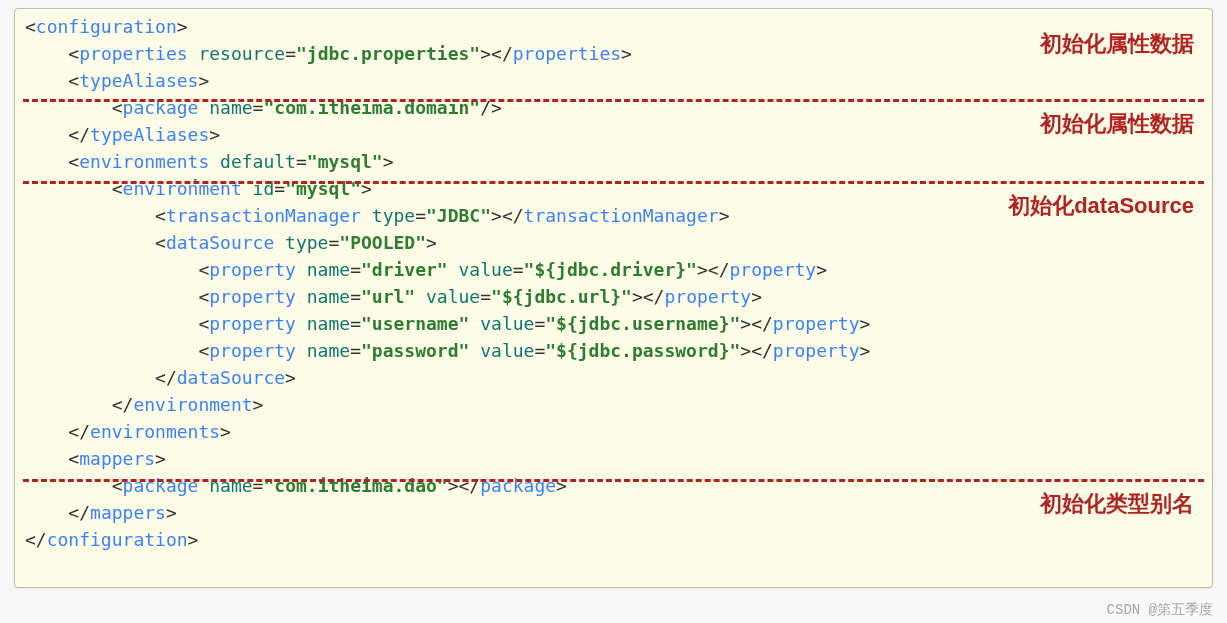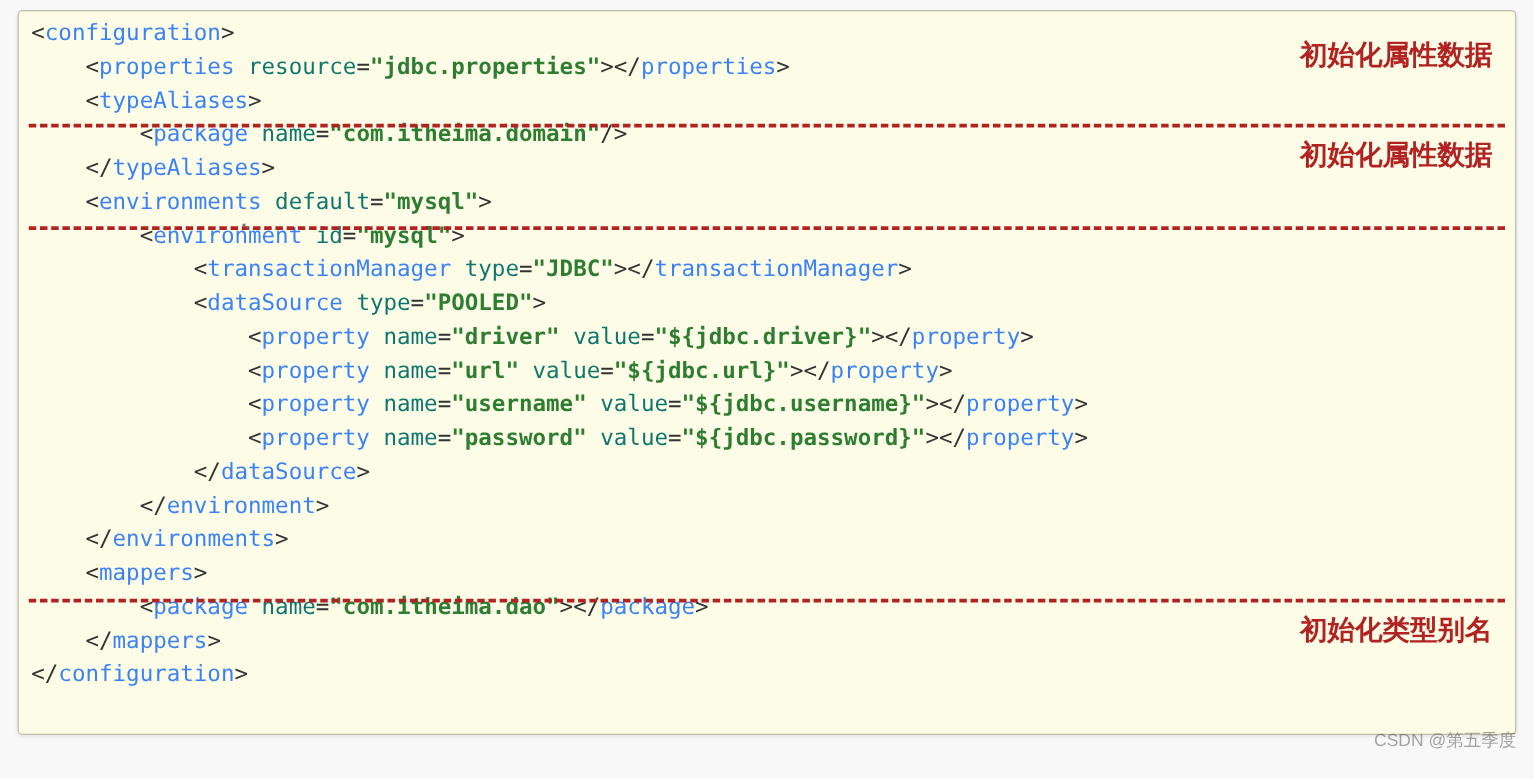--- a/index.html
+++ b/index.html
@@ -53,23 +53,23 @@
       color: #b22222;
       font-weight: 700;
       font-size: 22px;
       font-family: "Microsoft YaHei","Heiti SC",sans-serif;
       background: rgba(253,253,231,0.0);
       padding: 0 4px;
     }
     .watermark {
       position: absolute;
       right: 14px;
-      bottom: 21px;
+      bottom: 4px;
       color: rgba(0,0,0,0.35);
-      font-family: Liberation Sans, sans-serif;
+      font-family: Liberation Mono, monospace;
       font-size: 14px;
       z-index: 3;
     }
     .cursor-ghost {
       position: absolute;
       left: 178px;
       top: 164px;
       font-size: 12px;
       color: #666;
       z-index: 4;
@@ -99,18 +99,19 @@
         <span class="tag-bracket">&lt;</span><span class="tag-name">package</span> <span class="attr-name">name</span><span class="tag-bracket">=</span><span class="attr-value">"com.itheima.dao"</span><span class="tag-bracket">&gt;&lt;/</span><span class="tag-name">package</span><span class="tag-bracket">&gt;</span>
     <span class="tag-bracket">&lt;/</span><span class="tag-name">mappers</span><span class="tag-bracket">&gt;</span>
 <span class="tag-bracket">&lt;/</span><span class="tag-name">configuration</span><span class="tag-bracket">&gt;</span></div>
 
   <div class="overlay">
     <div class="dashed" style="top:90px"></div>
     <div class="dashed" style="top:172px"></div>
     <div class="dashed" style="top:470px"></div>
     <div class="anno" style="top:20px">初始化属性数据</div>
     <div class="anno" style="top:100px">初始化属性数据</div>
+    <div class="anno" style="top:182px">初始化dataSource</div>
     <div class="anno" style="top:480px">初始化类型别名</div>
   </div>
   <span class="cursor-ghost">↖</span>
 </div>
 
 <div class="watermark">CSDN @第五季度</div>
 
 </body></html>

